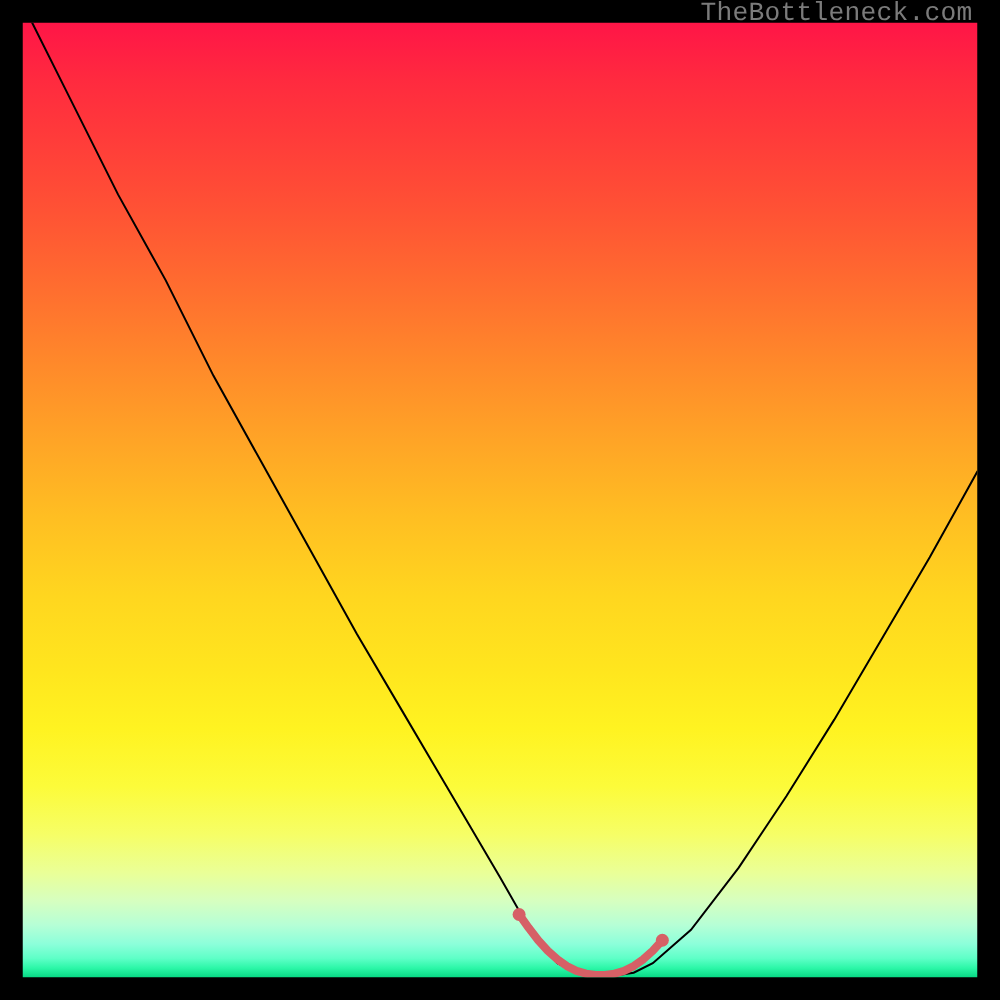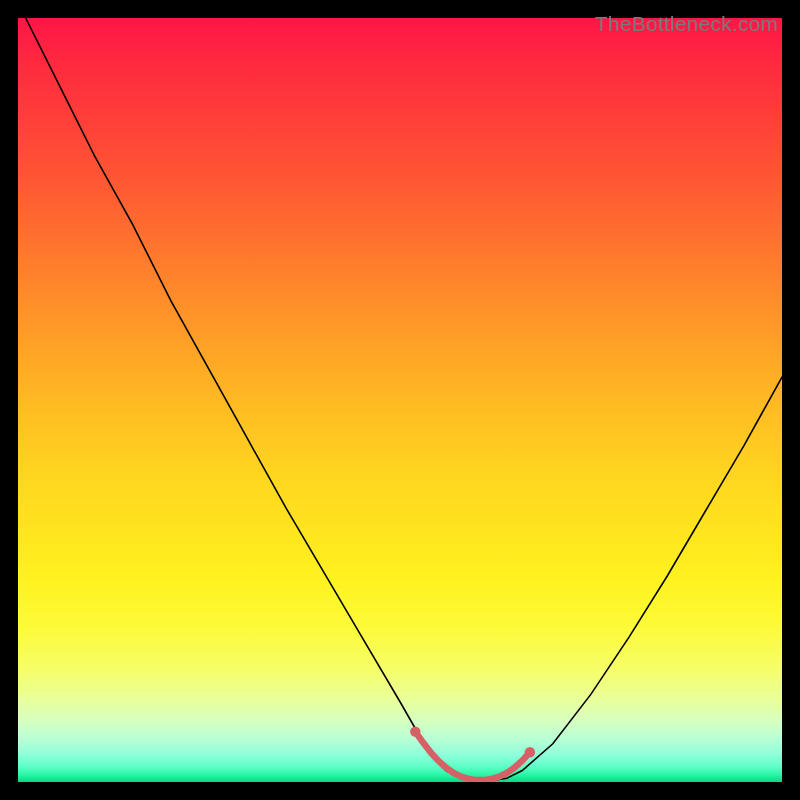--- a/index.html
+++ b/index.html
@@ -45,23 +45,23 @@
     );
   }
   .curve-svg {
     position: absolute;
     inset: 0;
     width: 100%;
     height: 100%;
   }
   .watermark {
     position: absolute;
-    top: 12px;
+    top: 0;
     right: 22px;
-    font-family: Liberation Sans, sans-serif;
+    font-family: Liberation Mono, monospace;
     font-size: 21px;
     font-weight: 400;
     color: #7b7b7b;
     letter-spacing: 0.2px;
     white-space: nowrap;
   }
 </style>
 </head>
 <body>
 

